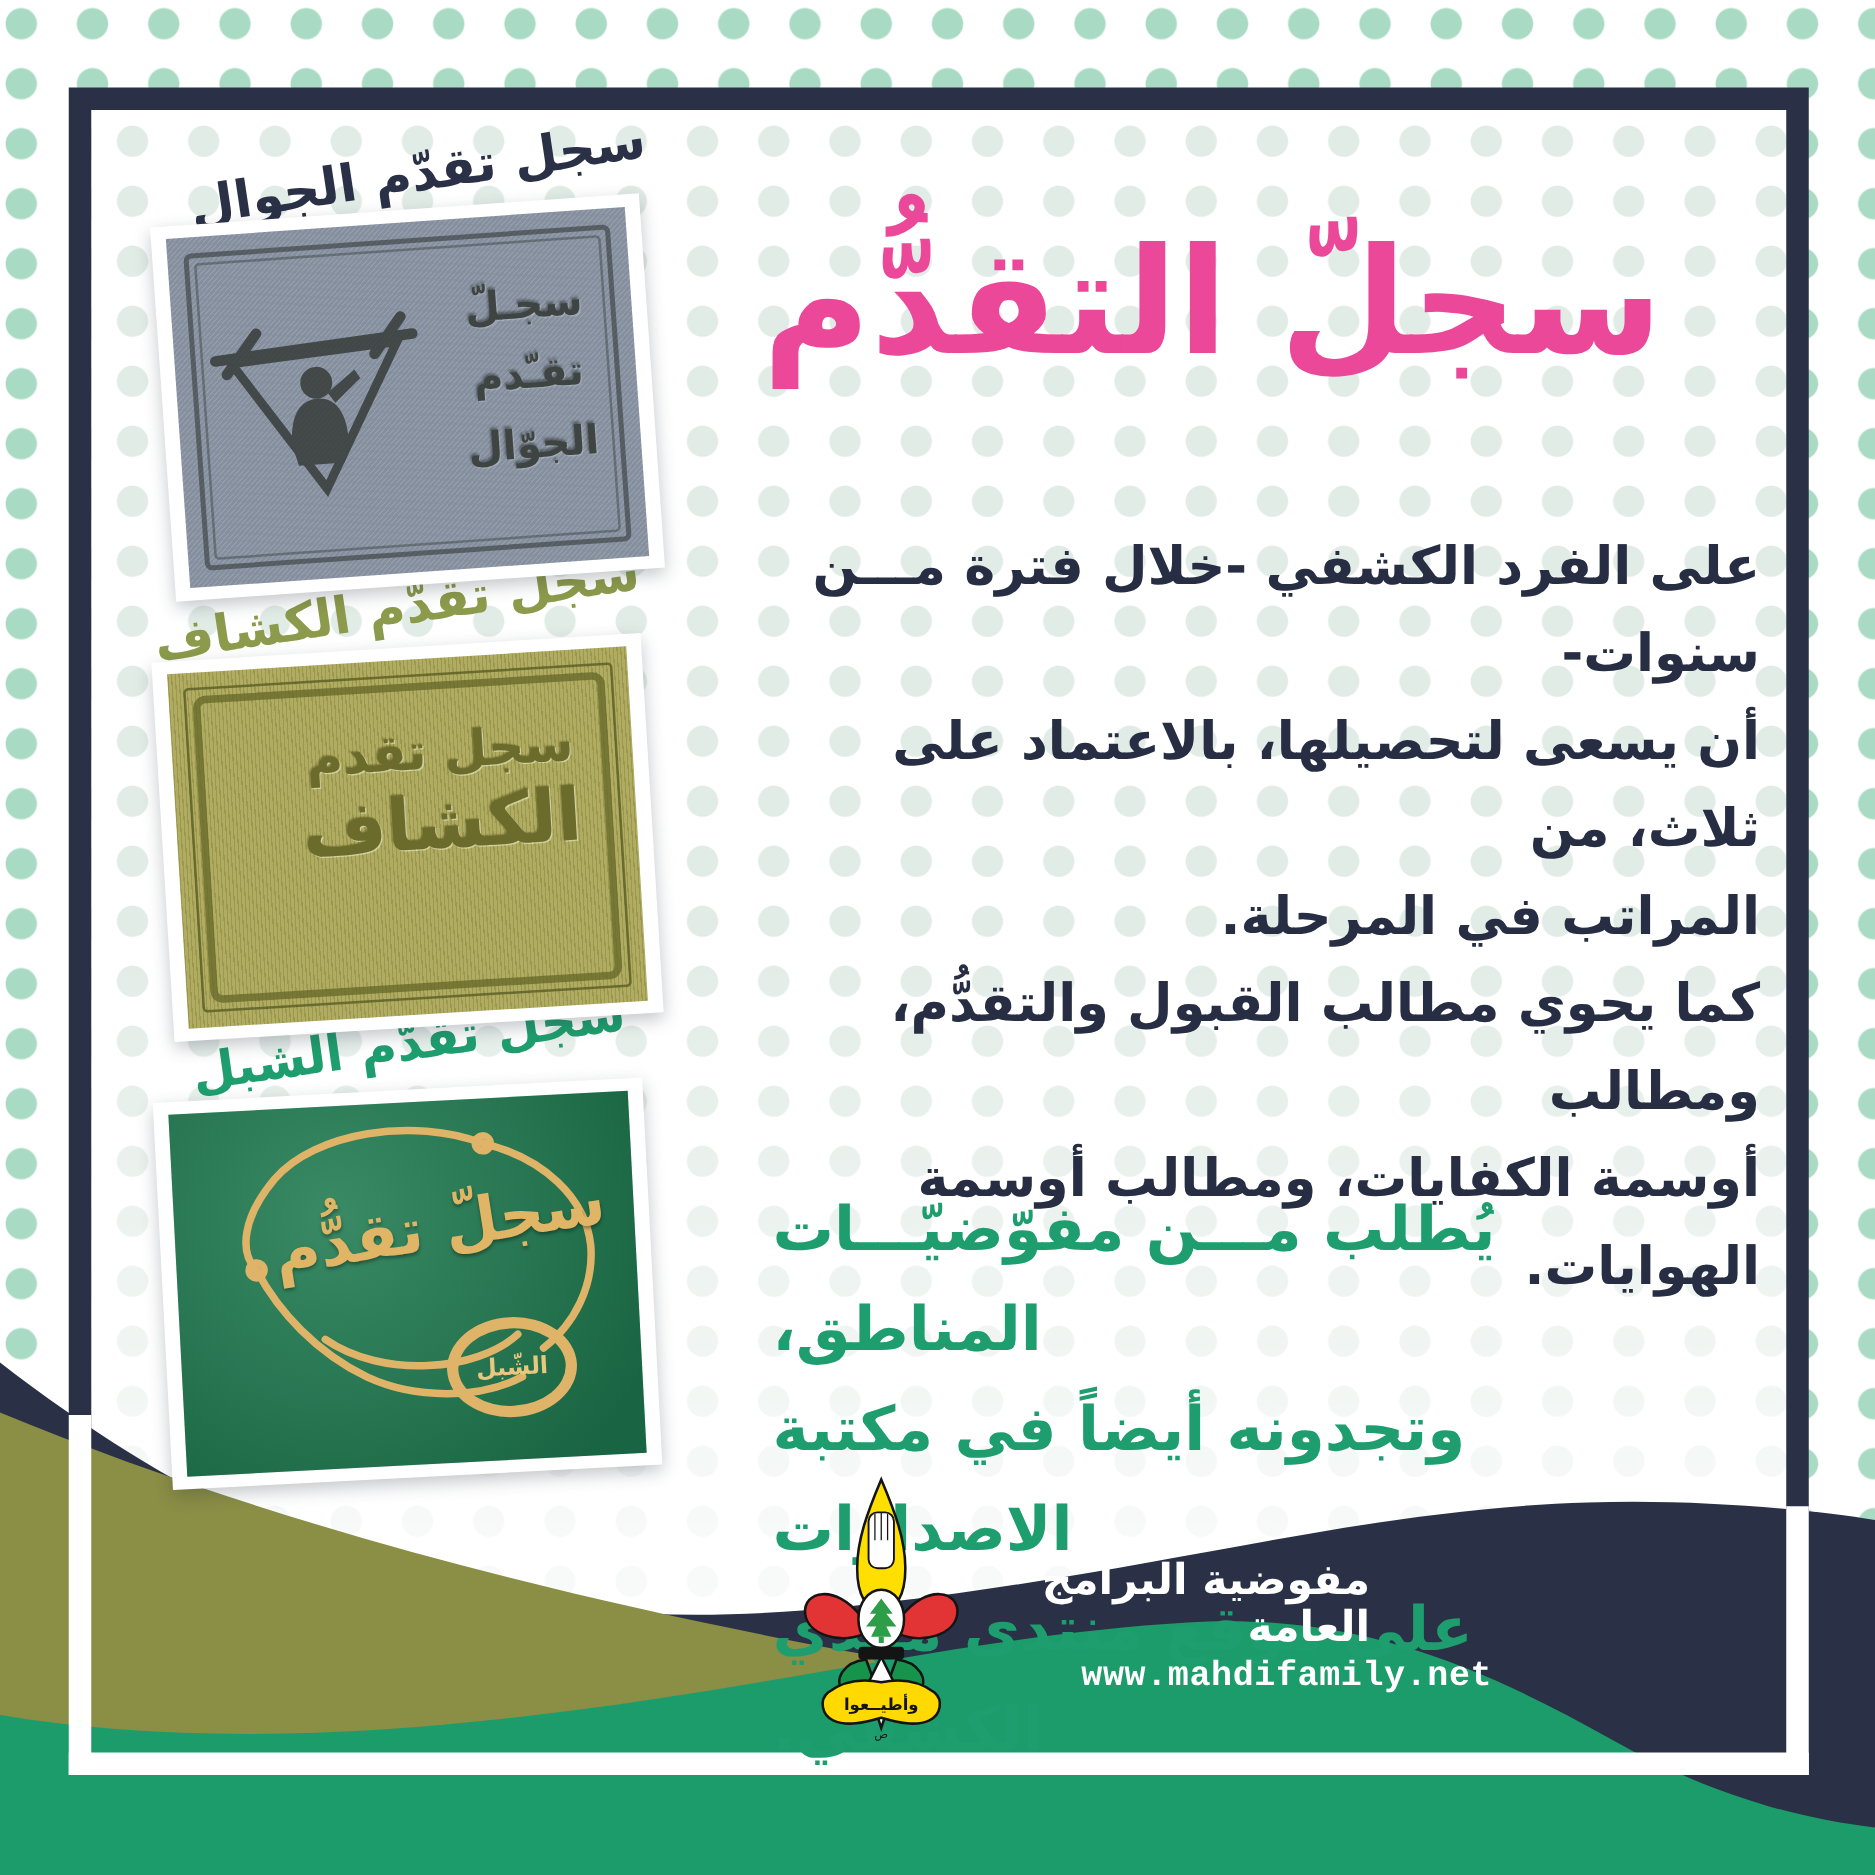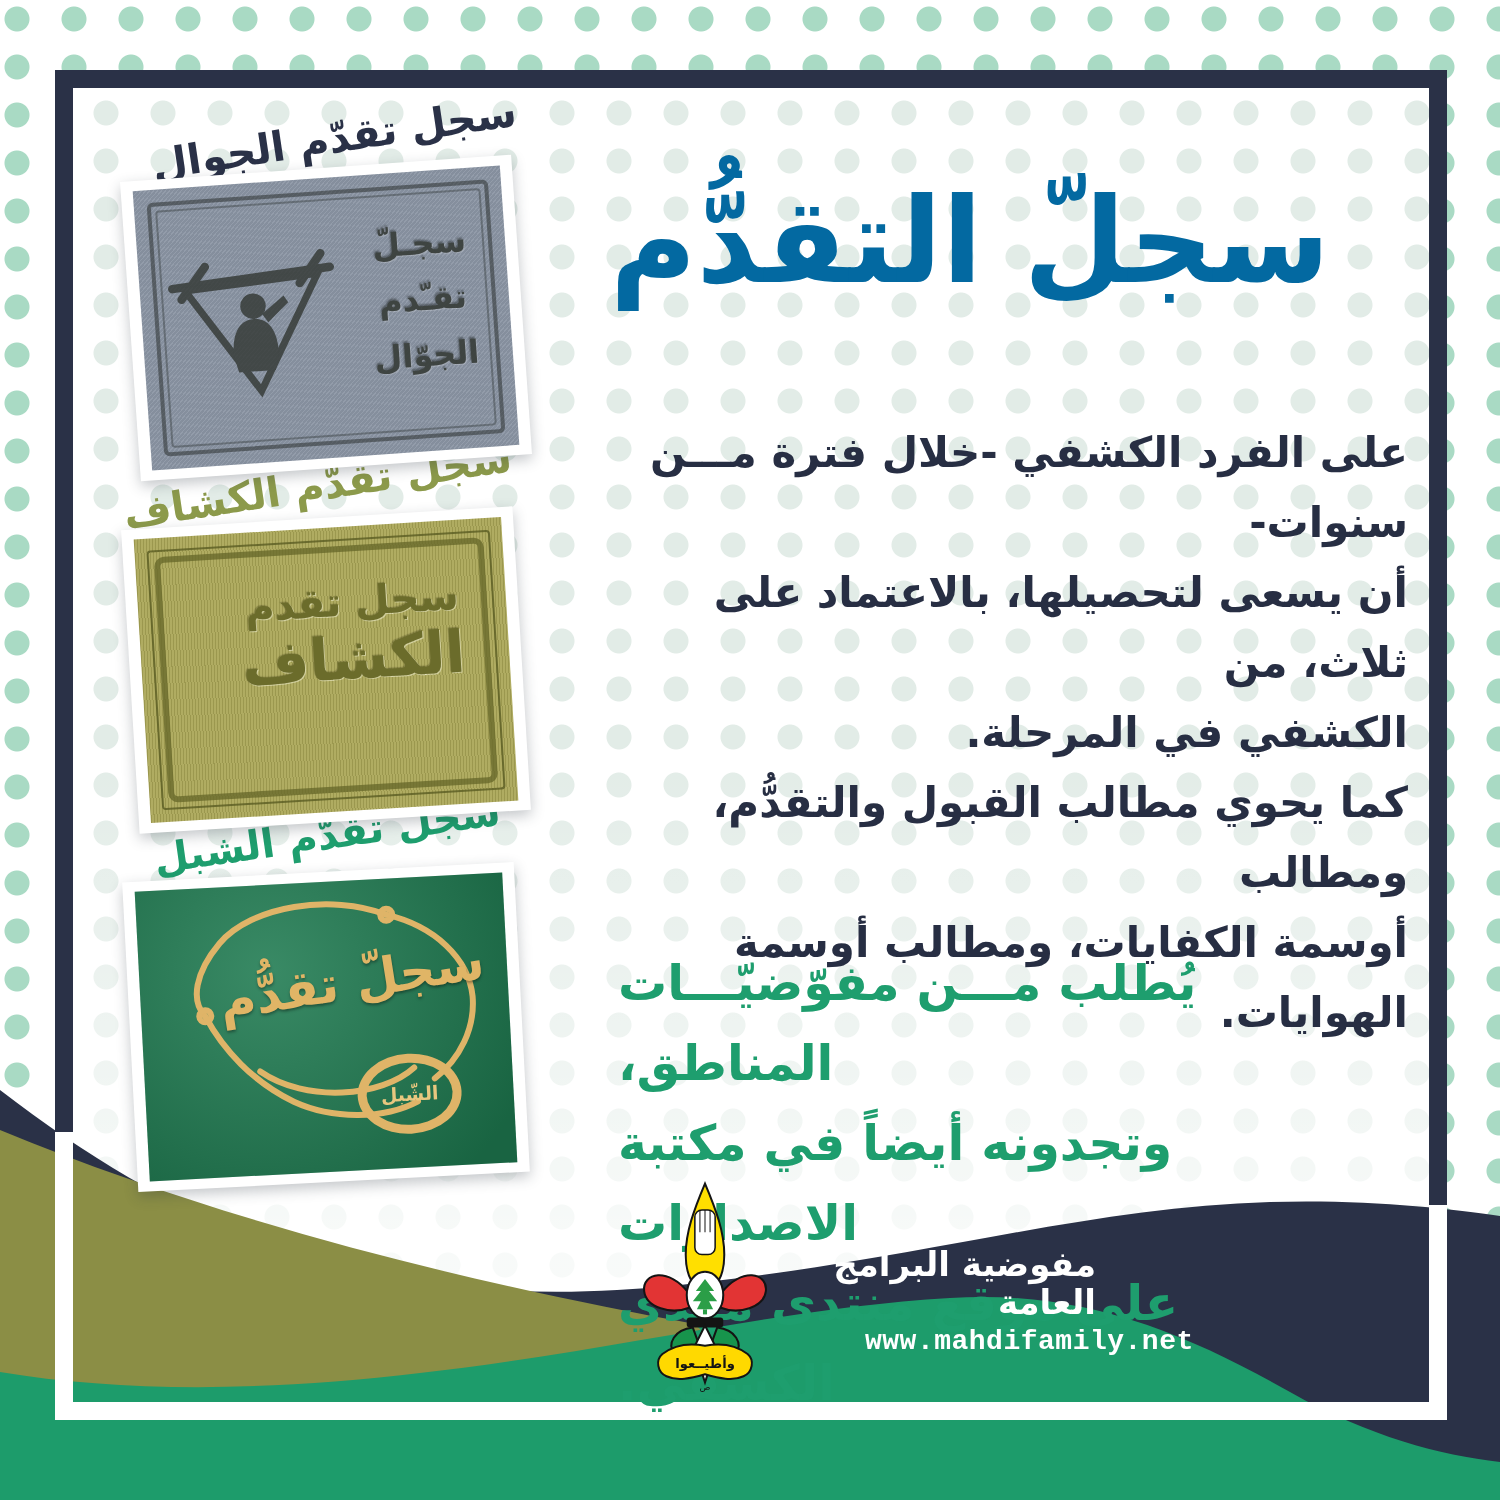--- a/index.html
+++ b/index.html
@@ -20,21 +20,21 @@
   
   .frame{position:absolute;left:55px;top:70px;width:1392px;height:1350px;
     border:18px solid #2A3147;box-sizing:border-box;}
   .waves{position:absolute;left:0;top:0;width:1500px;height:1500px;}
   .wseg{position:absolute;background:#fff;}
   .wseg-left{left:55px;top:1132px;width:18px;height:288px;}
   .wseg-right{left:1429px;top:1205px;width:18px;height:215px;}
   .wseg-bottom{left:55px;top:1402px;width:1392px;height:18px;}
   
   .title{position:absolute;top:168px;right:130px;width:760px;text-align:left;
-    font-size:118px;font-weight:bold;color:#0369a1;line-height:1.25;}
+    font-size:118px;font-weight:bold;color:#ec4899;line-height:1.25;}
   .intro{position:absolute;right:92px;top:418px;width:790px;color:#272E43;
     font-size:42px;line-height:70px;font-weight:700;text-align:right;}
   .highlight{position:absolute;right:92px;top:944px;width:790px;color:#1E9E6E;
     font-size:49px;line-height:80px;font-weight:800;text-align:left;}
   
   .card{position:absolute;background:#fff;box-shadow:0 5px 14px rgba(40,50,60,0.28);}
   .card1{left:130px;top:168px;width:392px;height:300px;transform:rotate(-4deg);}
   .card2{left:130px;top:518px;width:392px;height:304px;transform:rotate(-3.5deg);}
   .card3{left:130px;top:872px;width:392px;height:310px;transform:rotate(-3deg);}
   .book{position:absolute;inset:10px 12px;}
@@ -93,21 +93,21 @@
 
   <div class="wseg wseg-left"></div>
   <div class="wseg wseg-right"></div>
   <div class="wseg wseg-bottom"></div>
 
   <div class="title">سجلّ التقدُّم</div>
 
   <div class="intro">
     <div>على الفرد الكشفي -خلال فترة مـــن سنوات-</div>
     <div>أن يسعى لتحصيلها، بالاعتماد على ثلاث، من</div>
-    <div>الكشفي في المرحلة.</div>
+    <div>المراتب في المرحلة.</div>
     <div>كما يحوي مطالب القبول والتقدُّم، ومطالب</div>
     <div>أوسمة الكفايات، ومطالب أوسمة الهوايات.</div>
   </div>
 
   <div class="highlight">
     <div>يُطلب مـــن مفوّضيّـــات المناطق،</div>
     <div>وتجدونه أيضاً في مكتبة الاصدارات</div>
     <div>على موقع منتدى مهدي الكشفي.</div>
   </div>
 

